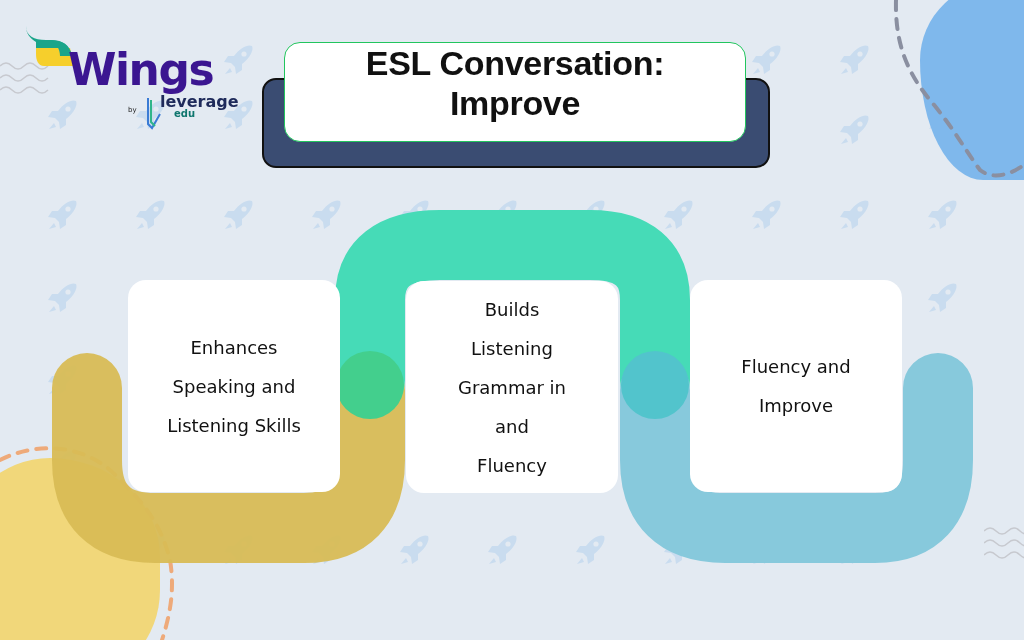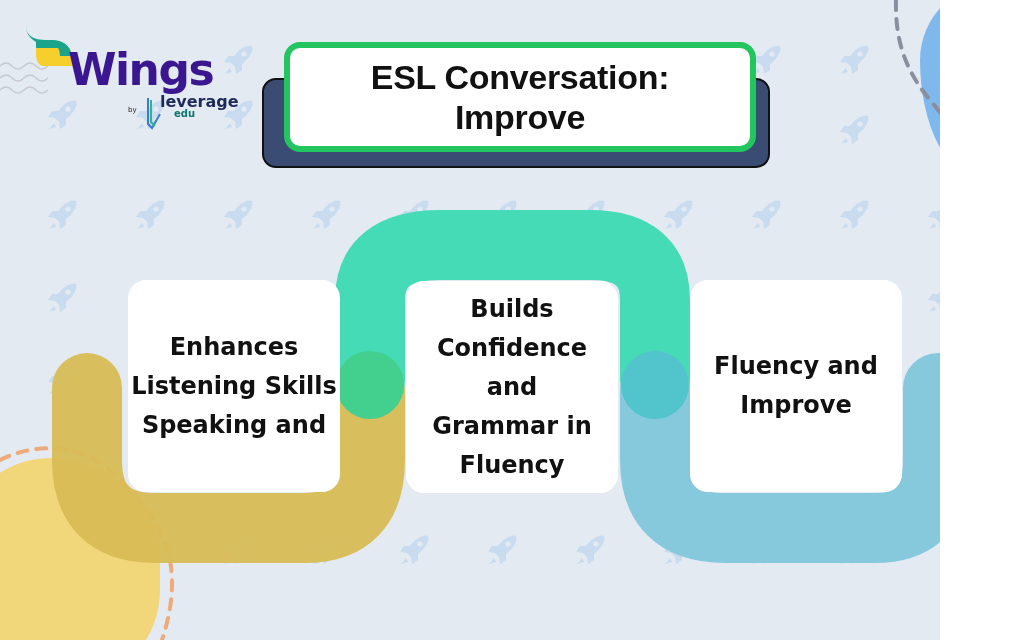--- a/index.html
+++ b/index.html
@@ -1,27 +1,27 @@
 <!DOCTYPE html>
 <html><head>
   <meta charset="utf-8">
   <style>
     html, body { margin:0; padding:0; }
     body { width:1024px; height:640px; overflow:hidden; }
-    .canvas { position:relative; width:940px; height:640px; background:#e3eaf2; overflow:hidden; font-family:"DejaVu Sans","Liberation Sans",sans-serif; }
+    .canvas { position:relative; width:1024px; height:640px; background:#e3eaf2; overflow:hidden; font-family:"DejaVu Sans","Liberation Sans",sans-serif; }
     .abs { position:absolute; }
     .rocket-layer { position:absolute; left:0; top:0; width:1024px; height:640px; }
     .blob-blue { position:absolute; left:920px; top:-20px; width:140px; height:200px; background:#7fb8ec; border-radius:60% 0 0 45% / 40% 0 0 60%; }
     .blob-yellow { position:absolute; left:-40px; top:458px; width:200px; height:220px; background:#f1d77a; border-radius:45% 55% 40% 40% / 40% 45% 40% 40%; }
     .wave { position:absolute; }
     .banner-back { position:absolute; left:262px; top:78px; width:504px; height:86px; background:#3a4c72; border:2px solid #111; border-radius:14px; }
-    .banner-front { position:absolute; left:284px; top:42px; width:460px; height:98px; background:#fff; border:6px solid #22c55e; border-radius:16px; display:flex; flex-direction:column; align-items:center; justify-content:center; }
+    .banner-front { position:absolute; left:284px; top:42px; width:460px; height:98px; background:#fff; border:1px solid #22c55e; border-radius:16px; display:flex; flex-direction:column; align-items:center; justify-content:flex-start; }
     .banner-line { font-family:"Liberation Sans",sans-serif; font-weight:bold; font-size:34px; line-height:40px; color:#111; letter-spacing:-0.3px; }
     .card { position:absolute; width:212px; height:212px; background:#fff; border-radius:18px; display:flex; align-items:center; justify-content:center; text-align:center; }
-    .card-text { font-family:"DejaVu Sans",sans-serif; font-size:24px; line-height:39px; color:#111;font-weight:bold; }
+    .card-text { font-family:"DejaVu Sans",sans-serif; font-size:18px; line-height:39px; color:#111; }
     .logo-wings { position:absolute; left:68px; top:44px; font-family:"DejaVu Sans",sans-serif; font-weight:bold; font-size:44px; color:#3b1691; letter-spacing:-1.5px; }
     .logo-by { position:absolute; left:128px; top:98px; font-size:7px; color:#222; font-family:"DejaVu Sans",sans-serif;margin-top:8px; }
     .logo-lev { position:absolute; left:160px; top:96px; font-size:16px; font-weight:bold; color:#1e2a5a; font-family:"DejaVu Sans",sans-serif; line-height:12px; }
     .logo-edu { position:absolute; left:174px; top:108px; font-size:10px; font-weight:bold; color:#0f766e; font-family:"DejaVu Sans",sans-serif; line-height:12px; }
   </style>
 </head>
 <body>
 
 <div class="canvas">
 
@@ -118,31 +118,31 @@
 
   <div class="banner-back"></div>
   <div class="banner-front">
     <div class="banner-line">ESL Conversation:</div>
     <div class="banner-line">Improve</div>
   </div>
 
   <div class="card" style="left:128px;top:280px">
     <div class="card-text">
       <div>Enhances</div>
+      <div>Speaking and</div>
       <div>Listening Skills</div>
-      <div>Speaking and</div>
     </div>
   </div>
 
   <div class="card" style="left:406px;top:281px">
     <div class="card-text">
       <div>Builds</div>
-      <div>Confidence</div>
+      <div>Listening</div>
+      <div>Grammar in</div>
       <div>and</div>
-      <div>Grammar in</div>
       <div>Fluency</div>
     </div>
   </div>
 
   <div class="card" style="left:690px;top:280px">
     <div class="card-text">
       <div>Fluency and</div>
       <div>Improve</div>
     </div>
   </div>

